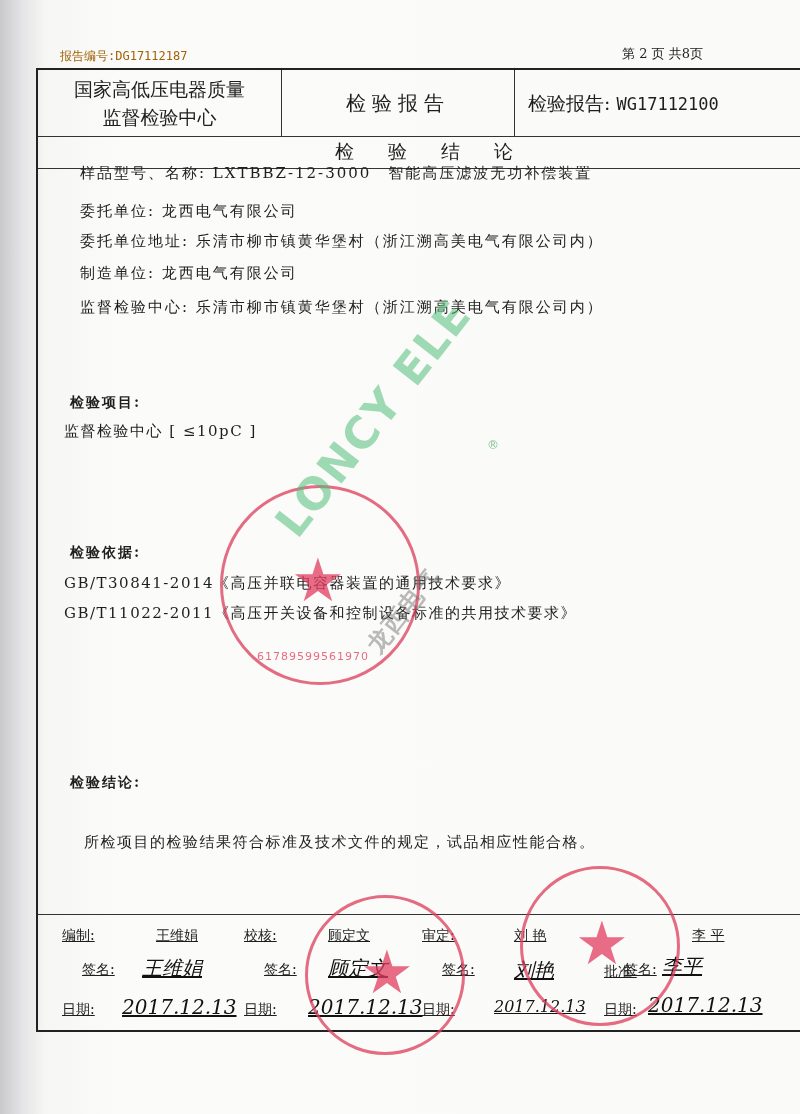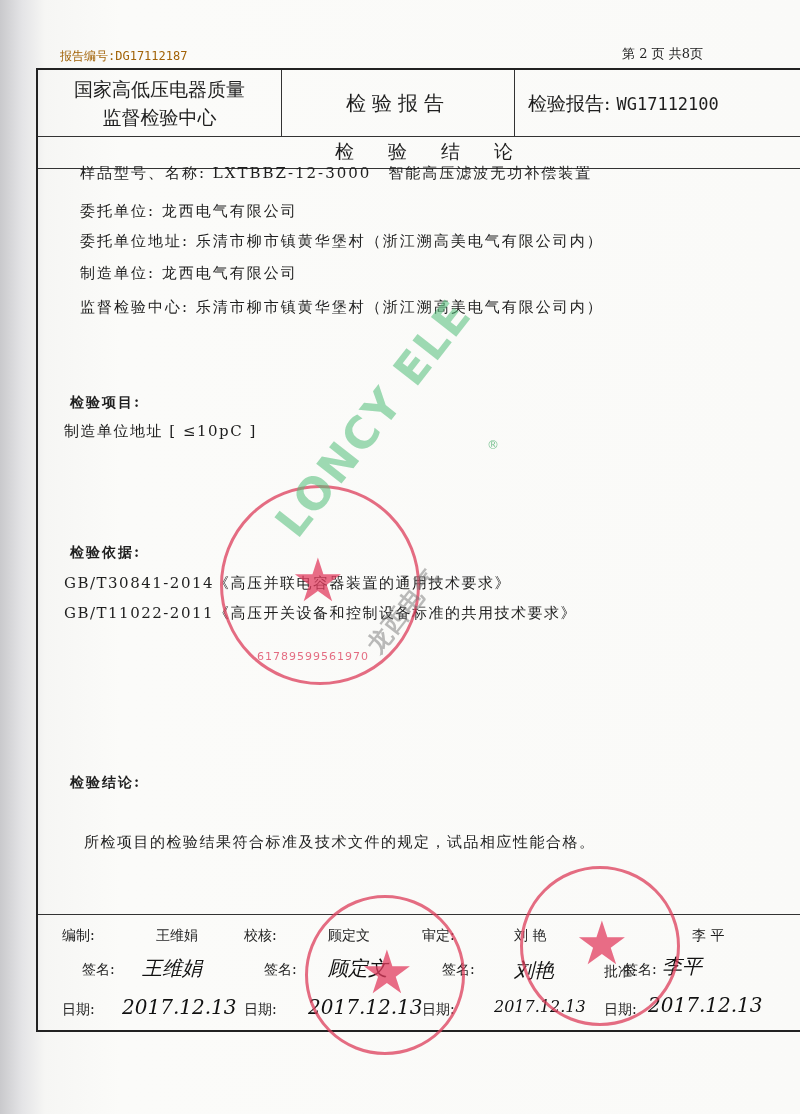--- a/index.html
+++ b/index.html
@@ -19,21 +19,21 @@
   .cell1 { position:absolute; left:0; top:0; width:244px; height:66px; border-right:1.5px solid #333; text-align:center; font-size:19px; line-height:28px; padding-top:5px; box-sizing:border-box; }
   .cell2 { position:absolute; left:244px; top:0; width:232px; height:66px; border-right:1.5px solid #333; text-align:center; font-size:20px; line-height:66px; letter-spacing:6px; }
   .cell3 { position:absolute; left:476px; top:0; right:0; height:66px; font-size:19px; line-height:66px; padding-left:14px; }
   .title-row { position:absolute; left:0; top:64px; width:100%; height:34px; border-bottom:1.5px solid #333; text-align:center; font-size:19px; line-height:34px; letter-spacing:14px; }
   .line { position:absolute; left:8px; font-size:15px; letter-spacing:2px; white-space:nowrap;margin-left:34px; }
   .line .lbl { letter-spacing:2px; }
   .sec-label { position:absolute; left:8px; font-size:14px; font-weight:bold; letter-spacing:2px;margin-left:24px; }
   .indent { position:absolute; left:26px; font-size:15px; letter-spacing:1.5px; white-space:nowrap; }
   .sig-area { position:absolute; left:0; top:844px; width:100%; height:118px; border-top:1.5px solid #333; }
   .sig-row { position:absolute; left:0; width:100%; height:30px; font-size:14px; }
-  .sig-row span { position:absolute; }
+  .sig-row span { position:absolute;text-decoration:underline; }
   .handw { font-family:"DejaVu Serif", serif; font-style:italic; font-size:20px; color:#111; }
   .stamp { position:absolute; border-radius:50%; border:3px solid rgba(220,60,90,0.75); box-sizing:border-box; }
   .stamp .star { position:absolute; color:rgba(225,60,95,0.75); font-size:60px; line-height:1; }
   .watermark { position:absolute; left:265px; top:515px; transform:rotate(-52deg); transform-origin:left top; font-family:"DejaVu Sans", sans-serif; font-weight:bold; font-size:44px; color:rgba(80,190,120,0.55); letter-spacing:2px; white-space:nowrap; }
   .watermark2 { position:absolute; left:360px; top:640px; transform:rotate(-52deg); transform-origin:left top; font-family:"DejaVu Sans", sans-serif; font-weight:bold; font-size:24px; color:rgba(120,120,120,0.5); letter-spacing:1px; white-space:nowrap; }
   .reg { position:absolute; left:487px; top:438px; font-size:12px; color:rgba(90,180,120,0.8); font-family:"DejaVu Sans", sans-serif; }
 </style>
 </head>
 <body>
 
@@ -54,21 +54,21 @@
   </div>
   <div class="title-row">检 验 结 论</div>
 
   <div class="line" style="top:94px;"><span class="lbl">样品型号、名称:</span> <span>LXTBBZ-12-3000　智能高压滤波无功补偿装置</span></div>
   <div class="line" style="top:132px;"><span class="lbl">委托单位:</span> <span>龙西电气有限公司</span></div>
   <div class="line" style="top:162px;"><span class="lbl">委托单位地址:</span> <span>乐清市柳市镇黄华堡村（浙江溯高美电气有限公司内）</span></div>
   <div class="line" style="top:194px;"><span class="lbl">制造单位:</span> <span>龙西电气有限公司</span></div>
   <div class="line" style="top:228px;"><span class="lbl">监督检验中心:</span> <span>乐清市柳市镇黄华堡村（浙江溯高美电气有限公司内）</span></div>
 
   <div class="sec-label" style="top:324px;">检验项目:</div>
-  <div class="indent" style="top:352px;">制造单位地址 [ ≤10pC ]</div>
+  <div class="indent" style="top:352px;">监督检验中心 [ ≤10pC ]</div>
 
   <div class="sec-label" style="top:474px;">检验依据:</div>
   <div class="indent" style="top:504px;">GB/T30841-2014《高压并联电容器装置的通用技术要求》</div>
   <div class="indent" style="top:534px;">GB/T11022-2011《高压开关设备和控制设备标准的共用技术要求》</div>
 
   <div class="sec-label" style="top:704px;">检验结论:</div>
   <div class="indent" style="top:763px;left:46px;">所检项目的检验结果符合标准及技术文件的规定，试品相应性能合格。</div>
 
   <div class="sig-area">
     <div class="sig-row" style="top:12px;">

